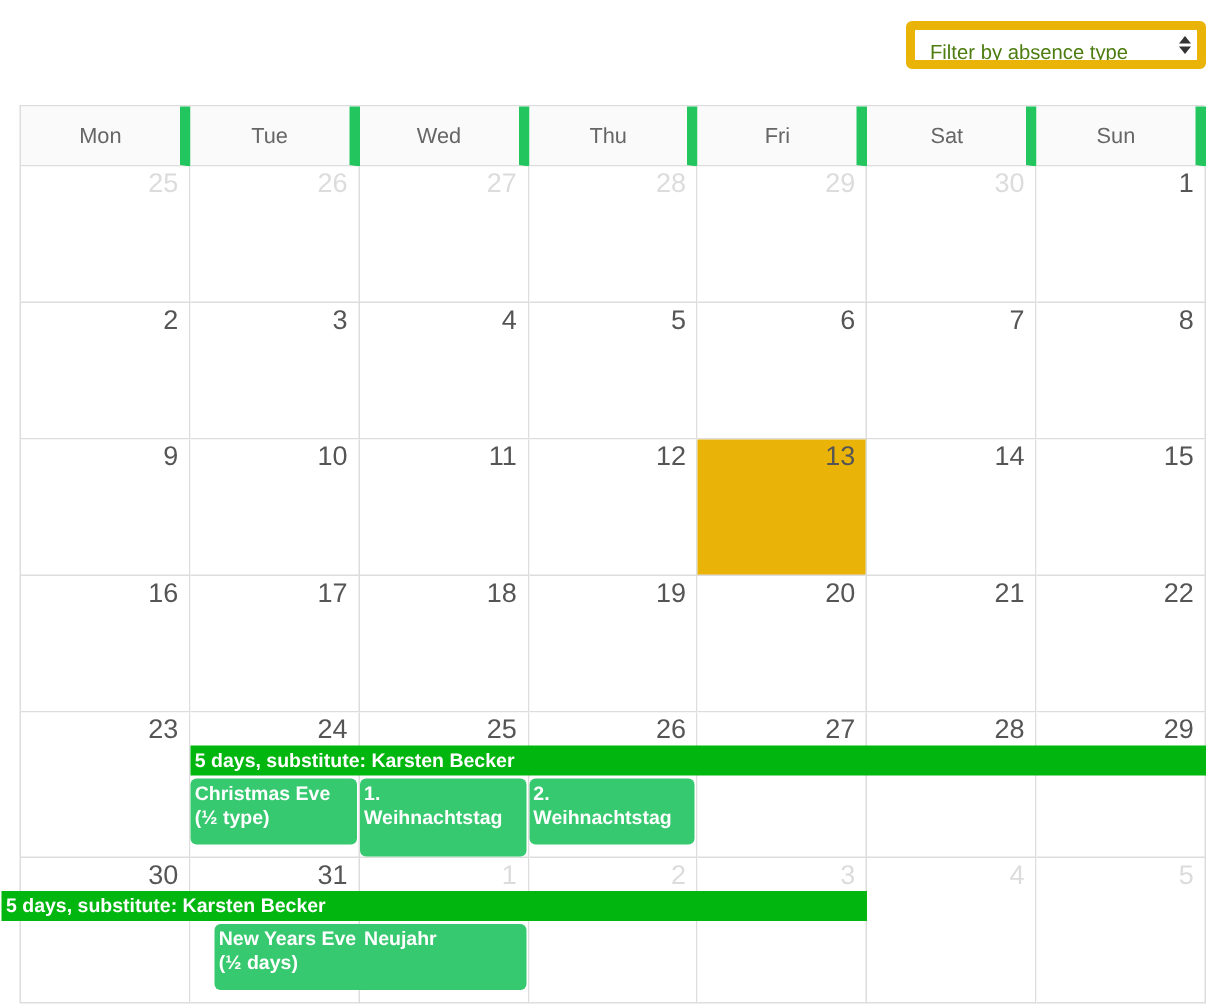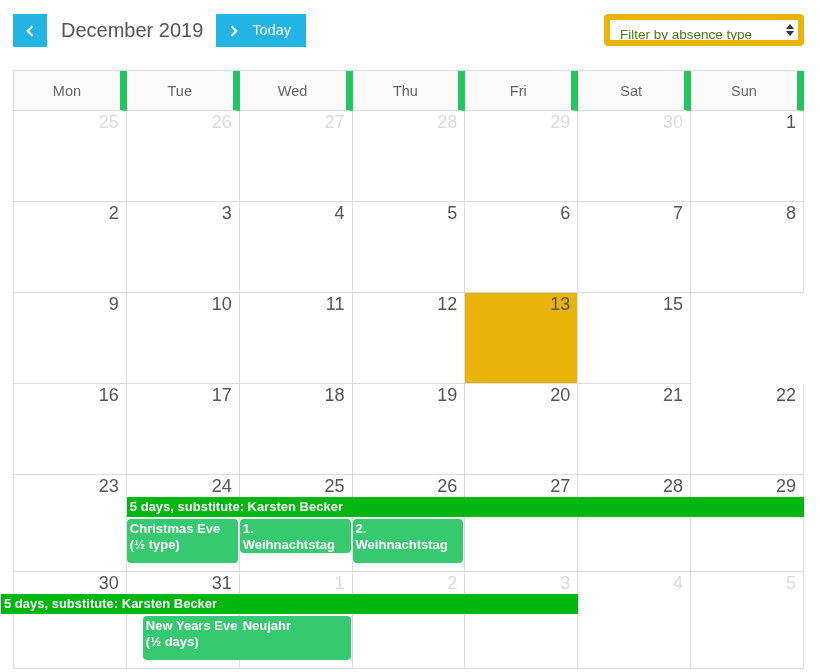--- a/index.html
+++ b/index.html
@@ -180,34 +180,20 @@
     background: #37c96f;
     border-radius: 4px;
     padding: 2px 3px;
   }
 </style>
 </head>
 <body>
 
 <div class="toolbar">
 
-  <div class="nav-group">
-    <button class="btn-cyan btn-prev">
-      <span class="chev chev-left"></span>
-    </button>
-
-    <div class="month-title">December 2019</div>
-
-    <div class="btn-nextgroup">
-      <span class="btn-next-arrow">
-        <span class="chev chev-right"></span>
-      </span>
-      <span class="btn-today-label">Today</span>
-    </div>
-  </div>
 
   <div class="filter-select">Filter by absence type</div>
   <div class="select-arrows">
     <span class="tri-up"></span>
     <span class="tri-dn"></span>
   </div>
 </div>
 
 <div class="calendar">
   <div class="weekrow-head" id="weekday-header">
@@ -276,20 +262,23 @@
         <div class="dcell">
           <span class="dnum">11</span>
         </div>
         <div class="dcell">
           <span class="dnum">12</span>
         </div>
         <div class="dcell today">
           <span class="dnum">13</span>
         </div>
         <div class="dcell">
+          <span class="dnum">14</span>
+        </div>
+        <div class="dcell">
           <span class="dnum">15</span>
         </div>
       </div>
       <div class="weekrow">
         <div class="dcell">
           <span class="dnum">16</span>
         </div>
         <div class="dcell">
           <span class="dnum">17</span>
         </div>
@@ -327,21 +316,21 @@
         </div>
         <div class="dcell">
           <span class="dnum">28</span>
         </div>
         <div class="dcell">
           <span class="dnum">29</span>
         </div>
         <div class="ev-layer">
           <div class="event ev-bar" style="left: 112.857px; width: 677.142px; top: 22px;">5 days, substitute: Karsten Becker</div>
           <div class="event ev-chip" style="left: 112.857px; width: 110.857px; top: 44px; height: 44px;">Christmas Eve (½ type)</div>
-          <div class="event ev-chip" style="left: 225.714px; width: 110.857px; top: 44px; height: 34px;">1. Weihnachtstag</div>
+          <div class="event ev-chip" style="left: 225.714px; width: 110.857px; top: 44px; height: 52px;">1. Weihnachtstag</div>
           <div class="event ev-chip" style="left: 338.571px; width: 110.857px; top: 44px; height: 44px;">2. Weihnachtstag</div>
         </div>
       </div>
       <div class="weekrow tall">
         <div class="dcell">
           <span class="dnum">30</span>
         </div>
         <div class="dcell">
           <span class="dnum">31</span>
         </div>

